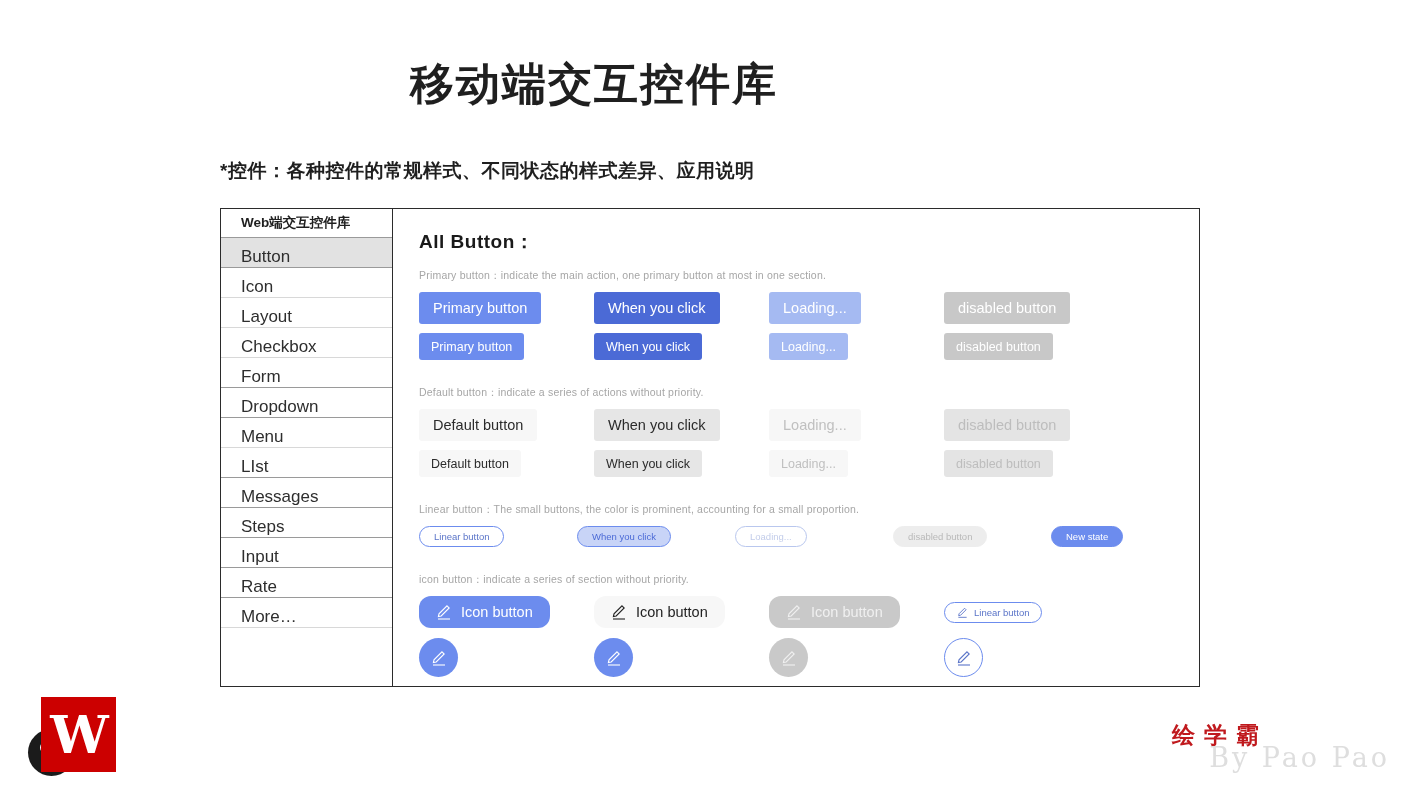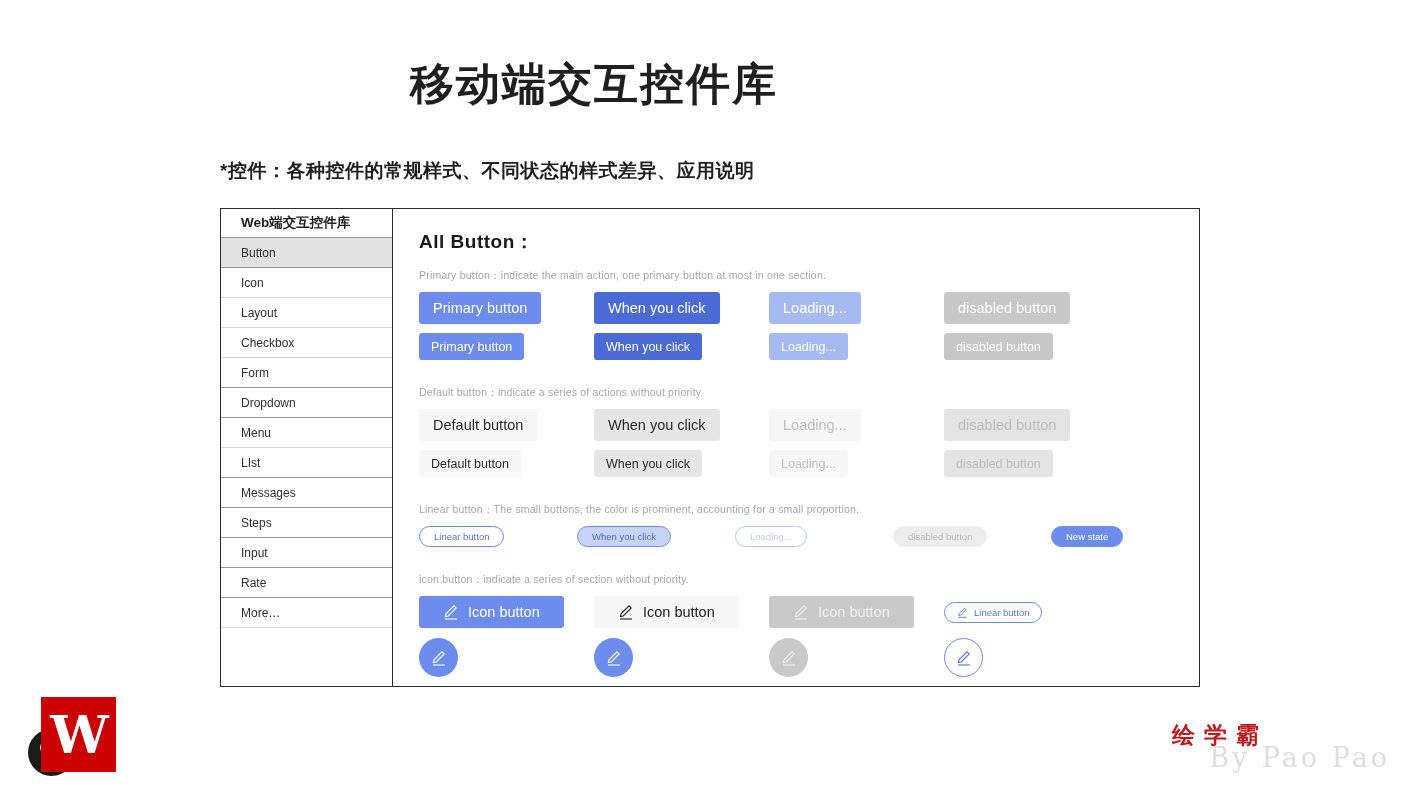--- a/index.html
+++ b/index.html
@@ -46,23 +46,23 @@
   .sidebar-header{
     height:29px;
     display:flex;align-items:center;
     padding-left:20px;
     font-size:13.5px;font-weight:700;color:#1f1f1f;
     border-bottom:1px solid #9a9a9a;
     box-sizing:border-box;
   }
   .sidebar-item{
     height:30px;
-    display:flex;align-items:center;
+    display:flex;align-items:flex-end;
     padding-left:20px;
-    font-size:12px;color:#2e2e2e;
+    font-size:17px;color:#2e2e2e;
     border-bottom:1px solid #d8d8d8;
     box-sizing:border-box;
     background:#fff;
   }
   .sidebar-item.active{
     background:#e2e2e2;
     border-bottom:1px solid #9a9a9a;
   }
   .sidebar-item.thick{border-bottom:1px solid #9a9a9a;}
 
@@ -118,21 +118,21 @@
     box-sizing:border-box;font-family:inherit;
   }
   .pill.linear-normal{background:#fff;border:1px solid #6C8CEE;color:#5A74C8;}
   .pill.linear-active{background:#C8D4F7;border:1px solid #6C8CEE;color:#4B6AD6;}
   .pill.linear-loading{background:#fff;border:1px solid #B9C7EE;color:#C3CDEA;}
   .pill.linear-disabled{background:#ededed;border:1px solid #ededed;color:#b9b9b9;}
   .pill.linear-new{background:#6C8CEE;border:1px solid #6C8CEE;color:#fff;}
 
   
   .icon-btn{
-    height:32px;border-radius:3px;padding:0 24px;
+    height:32px;border-radius:12px;padding:0 17px;
     display:inline-flex;align-items:center;gap:9px;
     font-size:14.5px;white-space:nowrap;box-sizing:border-box;
     font-family:inherit;border:none;
   }
   .icon-btn.ib-primary{background:#6C8CEE;color:#fff;}
   .icon-btn.ib-default{background:#f7f7f7;color:#222;}
   .icon-btn.ib-disabled{background:#c9c9c9;color:#f0f0f0;}
   .icon-pill{
     height:21px;border-radius:11px;padding:0 12px;
     display:inline-flex;align-items:center;gap:6px;

